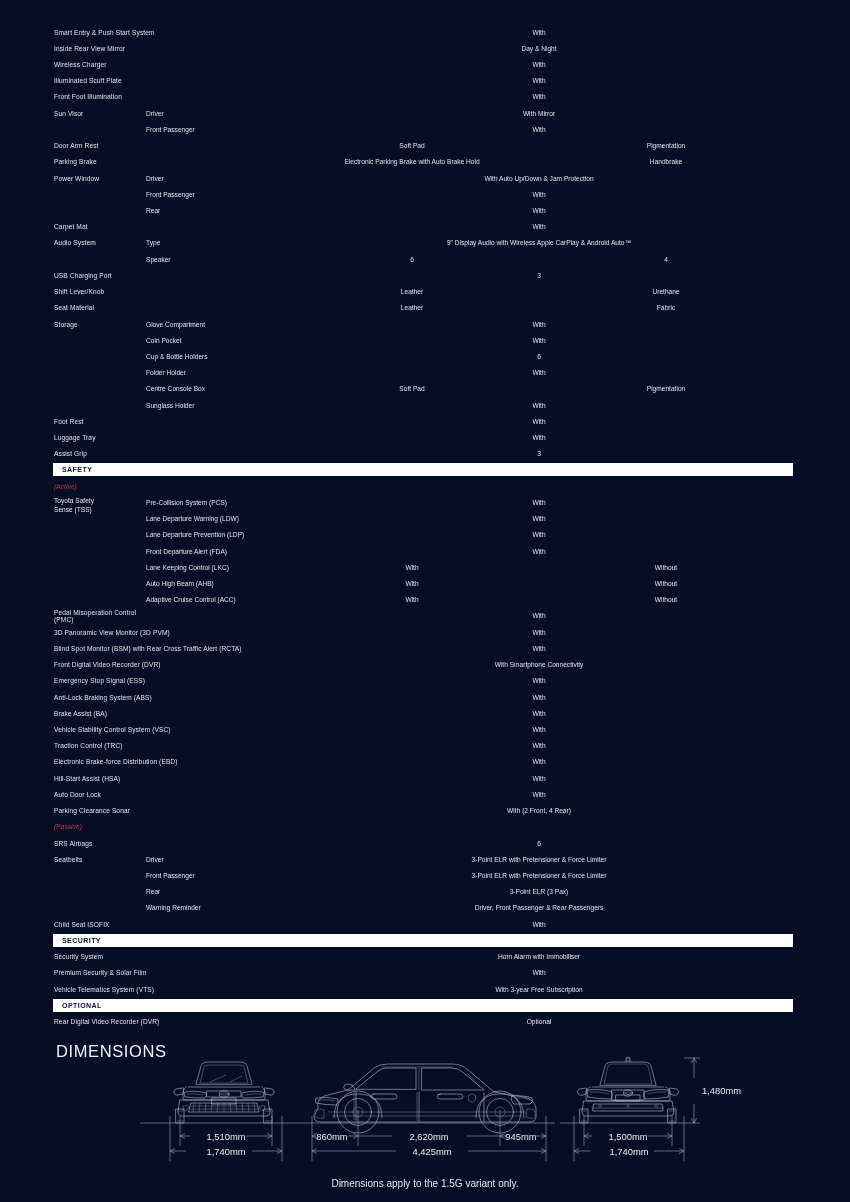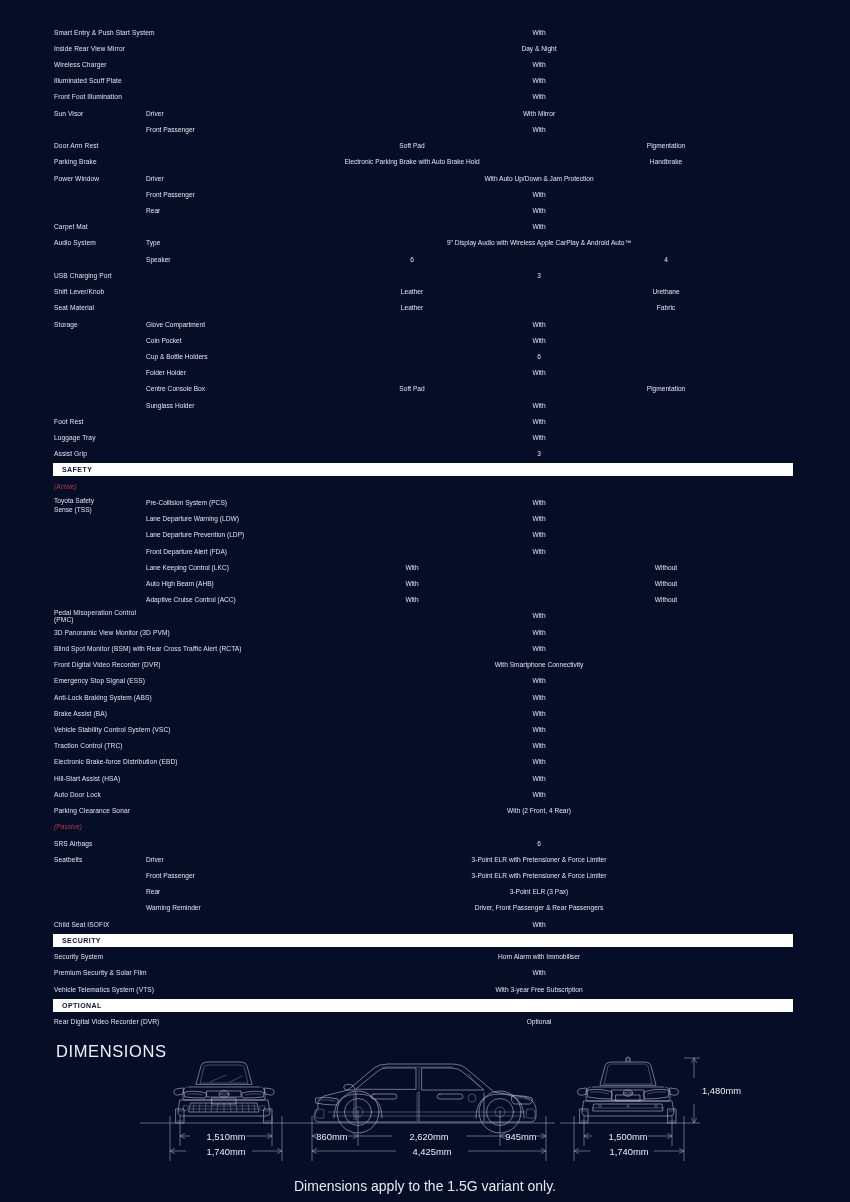--- a/index.html
+++ b/index.html
@@ -80,21 +80,21 @@
   #dimensions{
     position:absolute; left:0; top:1036px; width:850px; height:166px;padding-left:48px;
   }
   #dim-title{
     position:absolute; left:56px; top:6px;
     font-size:16.5px; letter-spacing:.6px; font-weight:400;
     color:#eef1f8;
   }
   #dim-caption{
     position:absolute; left:0; right:0; top:142px;
-    text-align:center; font-size:14px; color:#e4e8f2;
+    text-align:center; font-size:10px; color:#e4e8f2;
   }
   #dim-svg{ position:absolute; left:0; top:0; }
   .dimtxt{
     font-family:"Liberation Sans", sans-serif;
     font-size:9.4px; fill:#e8ecf5;
   }
   .dimline{ stroke:#9aa4bd; stroke-width:.6; fill:none; }
   .carline{ stroke:#c2cade; stroke-width:.55; fill:none;
             stroke-linejoin:round; stroke-linecap:round; }
   .carline2{ stroke:#8d97b0; stroke-width:.45; fill:none; }

